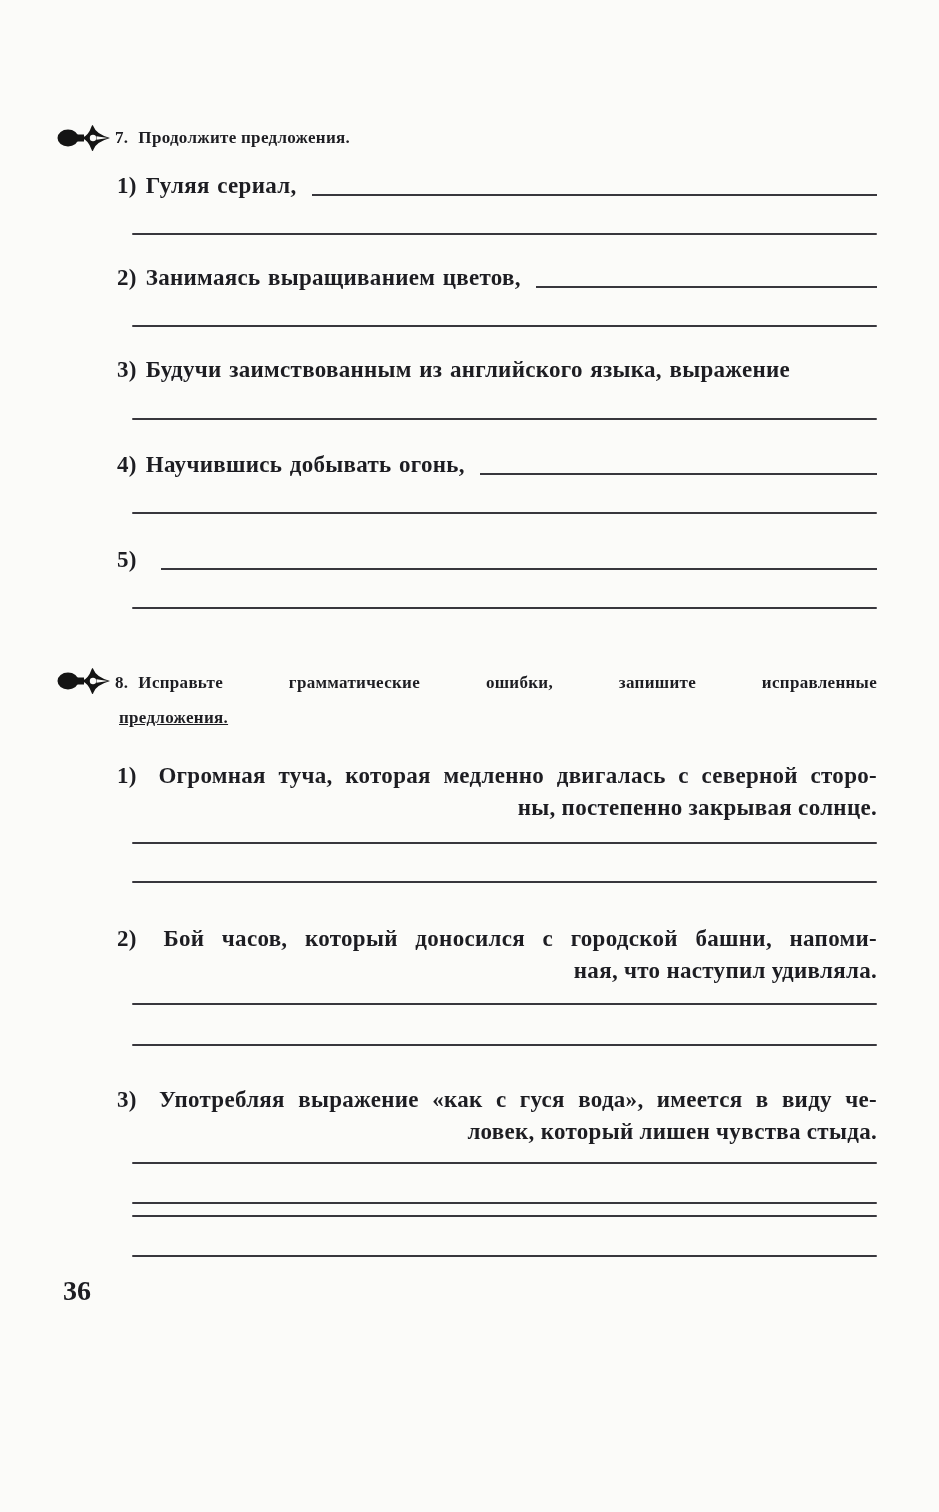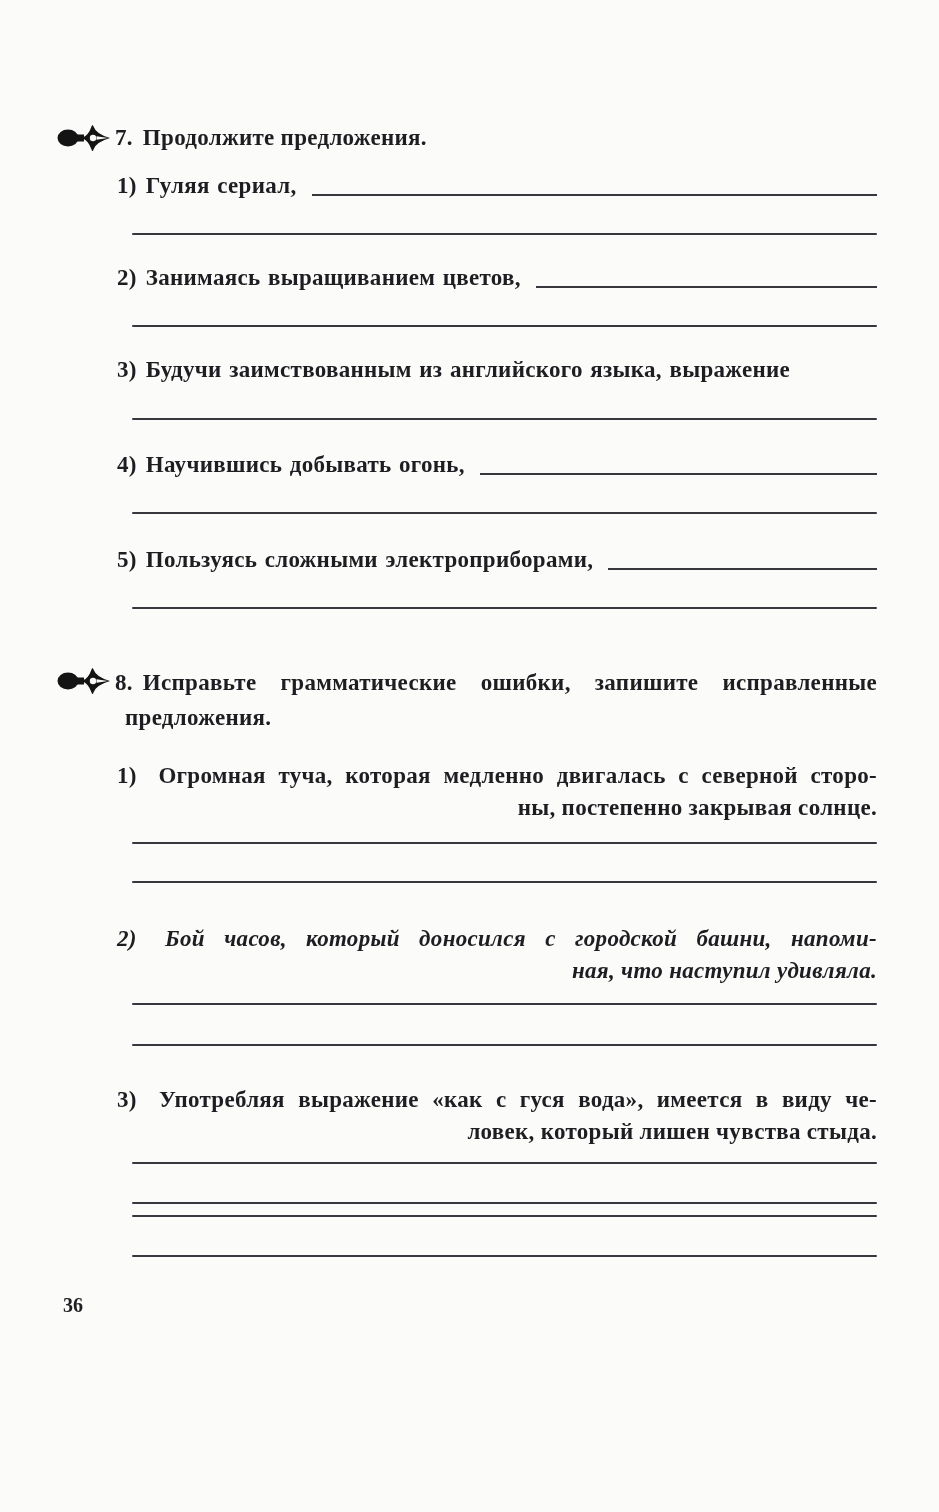--- a/index.html
+++ b/index.html
@@ -18,35 +18,35 @@
   }
   .page{
     position:relative;
     width:939px;height:1512px;
     padding:0 62px 0 58px;
   }
   
   .ex-header{
     position:relative;
     margin-left:57px;
-    font-size:23px;
+    font-size:17px;
     line-height:32px;
     letter-spacing:.3px;
   }
   .ex-header .key-icon{
     position:absolute;
     left:-58px;top:-2px;
     width:54px;height:36px;
     color:#141414;
   }
   .ex-num{margin-right:10px;}
   
   .h8{line-height:35px;}
   .h-line1{text-align:justify;text-align-last:justify;}
-  .h-line2{text-align:left;margin-left:10px;}
+  .h-line2{text-align:left;margin-left:4px;text-decoration:underline;}
   
   .q-row{
     display:flex;
     margin-left:59px;
     font-size:23px;
     line-height:32px;
     letter-spacing:.3px;
     word-spacing:1.5px;
     white-space:nowrap;
   }
@@ -87,33 +87,33 @@
   .mt-r3{margin-top:27px;}
   .mt-fl3{margin-top:32px;}
   .mt-r4{margin-top:29px;}
   .mt-fl4{margin-top:31px;}
   .mt-r5{margin-top:30px;}
   .mt-fl5{margin-top:31px;}
   .mt-h8{margin-top:56px;}
   .mt-p1{margin-top:25px;}
   .mt-l1a{margin-top:18px;}
   .mt-l1b{margin-top:37px;}
-  .mt-p2{margin-top:40px;font-style:italic;}
+  .mt-p2{margin-top:40px;}
   .mt-l2a{margin-top:16px;}
   .mt-l2b{margin-top:39px;}
   .mt-p3{margin-top:38px;}
   .mt-l3a{margin-top:14px;}
   .mt-l3b{margin-top:38px;}
   .mt-p4{margin-top:38px;}
   .mt-l4a{margin-top:11px;}
   .mt-l4b{margin-top:38px;}
   .page-number{
-    margin-top:32px;
+    margin-top:18px;
     margin-left:5px;
-    font-size:20px;
+    font-size:28px;
     line-height:32px;
   }
 </style>
 </head>
 <body>
 
 <div class="page">
 
   <div class="ex-header mt-h7">
     <span class="key-icon">
@@ -150,21 +150,20 @@
 
   <div class="q-row mt-r4">
     <span class="q-label">4)</span>
     <span class="q-text">Научившись добывать огонь,</span>
     <span class="tail-line"></span>
   </div>
   <div class="full-line mt-fl4"></div>
 
   <div class="q-row mt-r5">
     <span class="q-label">5)</span>
-    <span class="q-text">Пользуясь сложными электроприборами,</span>
     <span class="tail-line"></span>
   </div>
   <div class="full-line mt-fl5"></div>
 
   <div class="ex-header h8 mt-h8">
     <span class="key-icon">
       <svg width="54" height="36" viewBox="0 0 54 36" fill="currentColor" aria-hidden="true">
         <ellipse cx="11" cy="18" rx="10.5" ry="8.5"></ellipse>
         <rect x="17" y="14.5" width="10" height="7"></rect>
         <path d="M25 18 Q31.5 15.5 34.5 6.5 Q35.5 3.5 36.5 6.5 Q39 14 53 18 Q39 22 36.5 29.5 Q35.5 32.5 34.5 29.5 Q31.5 20.5 25 18 Z"></path>

